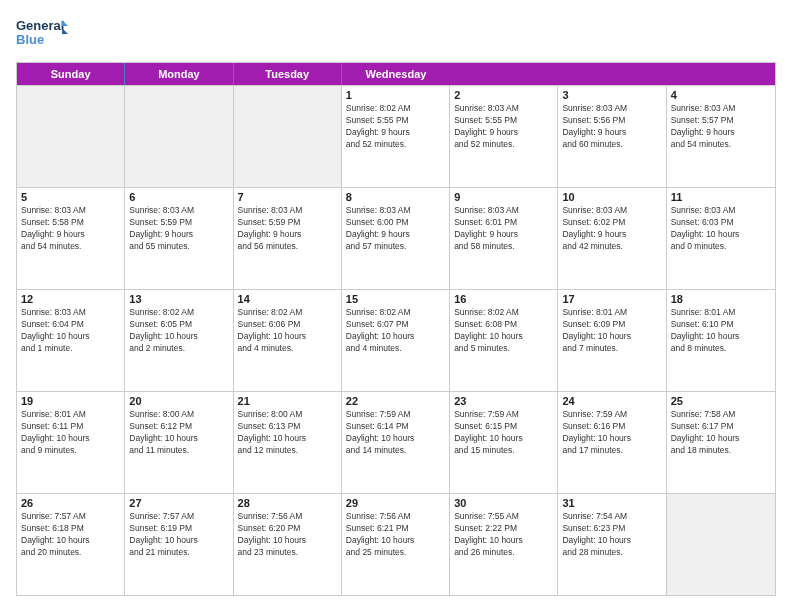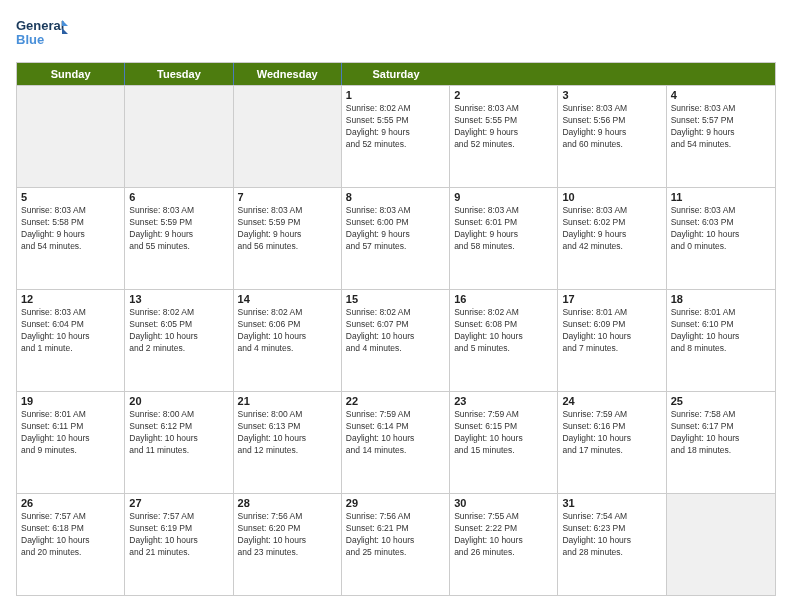--- a/index.html
+++ b/index.html
@@ -42,21 +42,21 @@
     }
     .calendar {
       flex: 1;
       display: flex;
       flex-direction: column;
       border: 1px solid #ccc;
     }
     .cal-header {
       display: grid;
       grid-template-columns: repeat(7, 1fr);
-      background: #4d7c0f;
+      background: #a21caf;
     }
     .cal-header-cell {
       color: #fff;
       font-size: 11px;
       font-weight: bold;
       padding: 5px 4px;
       text-align: center;
       border-right: 1px solid #4a7bbf;
     }
     .cal-header-cell:last-child { border-right: none; }
@@ -110,23 +110,23 @@
 </div>
     <div class="title-block">
       <div class="calendar-title"></div>
       <div class="calendar-subtitle"></div>
     </div>
   </div>
 
   <div class="calendar">
     <div class="cal-header">
     <div class="cal-header-cell">Sunday</div>
+        <div class="cal-header-cell">Monday</div>
         <div class="cal-header-cell">Tuesday</div>
         <div class="cal-header-cell">Wednesday</div>
-        <div class="cal-header-cell">Saturday</div>
       </div>
     <div class="cal-body">
     <div class="cal-row">
           <div class="cal-cell shaded empty"></div>
           <div class="cal-cell shaded empty"></div>
           <div class="cal-cell shaded empty"></div>
           <div class="cal-cell">
             <span class="day-num">1</span>
             <span class="cell-line">Sunrise: 8:02 AM</span>
             <span class="cell-line">Sunset: 5:55 PM</span>

